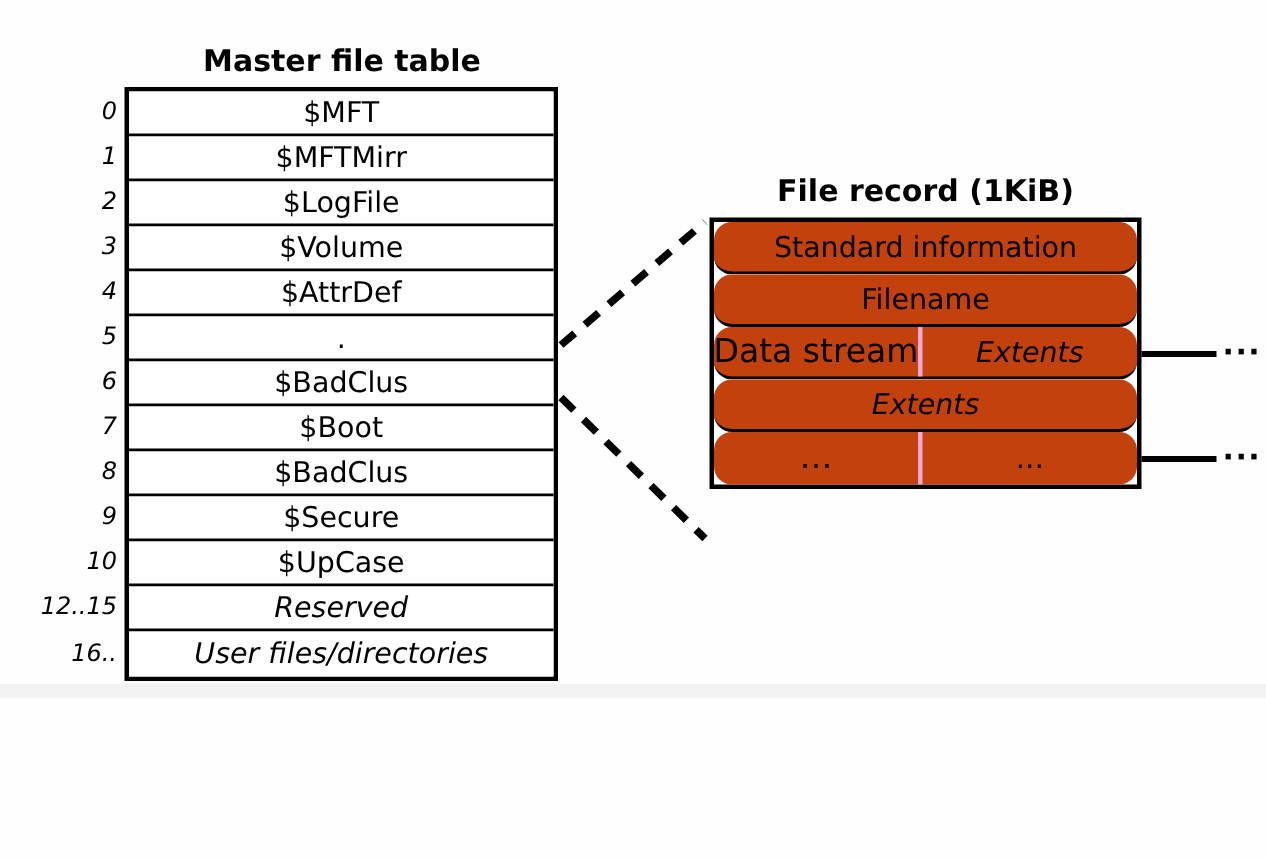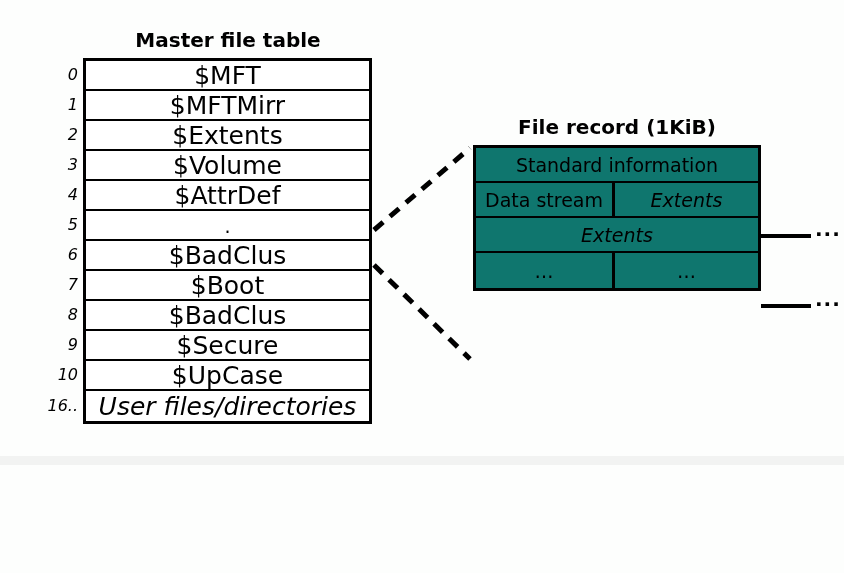--- a/index.html
+++ b/index.html
@@ -55,21 +55,21 @@
     height: 30px;
     border-bottom: 2px solid #000;
     box-sizing: border-box;
     display: flex;
     align-items: center;
     justify-content: center;
     background: #ffffff;
   }
   .mft-row:last-child { border-bottom: none; }
   .mft-cell-text {
-    font-size: 25px;
+    font-size: 19px;
     line-height: 1;
     white-space: nowrap;
   }
   .mft-cell-text.ital { font-style: italic; }
   .mft-row.dot-row .mft-cell-text {
     align-self: flex-end;
     margin-bottom: 3px;
     font-size: 19px;
   }
 
@@ -101,40 +101,41 @@
     width: 288px;
     border: 3px solid #000;
     box-sizing: border-box;
     background: #ffffff;
   }
   .fr-row {
     display: flex;
     height: 35px;
     border-bottom: 2px solid #000;
     box-sizing: border-box;
-    background: #0f766e;
+    background: #c2410c;
+    border-radius: 12px;
   }
   .fr-row:last-child { border-bottom: none; }
   .fr-full {
     flex: 1 1 auto;
     display: flex;
     align-items: center;
     justify-content: center;
     font-size: 19px;
     white-space: nowrap;
   }
   .fr-left {
     width: 139px;
     flex: 0 0 139px;
-    border-right: 3px solid #000000;
-    box-sizing: border-box;
-    display: flex;
-    align-items: center;
-    justify-content: center;
-    font-size: 19px;
+    border-right: 3px solid #f9a8d4;
+    box-sizing: border-box;
+    display: flex;
+    align-items: center;
+    justify-content: center;
+    font-size: 22px;
     white-space: nowrap;
   }
   .fr-right {
     flex: 1 1 auto;
     display: flex;
     align-items: center;
     justify-content: center;
     font-size: 19px;
     font-style: italic;
     white-space: nowrap;
@@ -187,21 +188,21 @@
       <div class="mft-row">
         <span class="mft-index">0</span>
         <span class="mft-cell-text">$MFT</span>
       </div>
       <div class="mft-row">
         <span class="mft-index">1</span>
         <span class="mft-cell-text">$MFTMirr</span>
       </div>
       <div class="mft-row">
         <span class="mft-index">2</span>
-        <span class="mft-cell-text">$Extents</span>
+        <span class="mft-cell-text">$LogFile</span>
       </div>
       <div class="mft-row">
         <span class="mft-index">3</span>
         <span class="mft-cell-text">$Volume</span>
       </div>
       <div class="mft-row">
         <span class="mft-index">4</span>
         <span class="mft-cell-text">$AttrDef</span>
       </div>
       <div class="mft-row dot-row">
@@ -222,30 +223,37 @@
       </div>
       <div class="mft-row">
         <span class="mft-index">9</span>
         <span class="mft-cell-text">$Secure</span>
       </div>
       <div class="mft-row">
         <span class="mft-index">10</span>
         <span class="mft-cell-text">$UpCase</span>
       </div>
       <div class="mft-row">
+        <span class="mft-index">12..15</span>
+        <span class="mft-cell-text ital">Reserved</span>
+      </div>
+      <div class="mft-row">
         <span class="mft-index">16..</span>
         <span class="mft-cell-text ital">User files/directories</span>
       </div>
     </div>
 
   <div class="title" id="fr-title">File record (1KiB)</div>
 
   <div id="fr-table">
       <div class="fr-row">
         <div class="fr-full">Standard information</div>
+      </div>
+      <div class="fr-row">
+        <div class="fr-full">Filename</div>
       </div>
       <div class="fr-row">
         <div class="fr-left">Data stream</div>
         <div class="fr-right">Extents</div>
       </div>
       <div class="fr-row">
         <div class="fr-right">Extents</div>
       </div>
       <div class="fr-row">
         <div class="fr-left">…</div>

